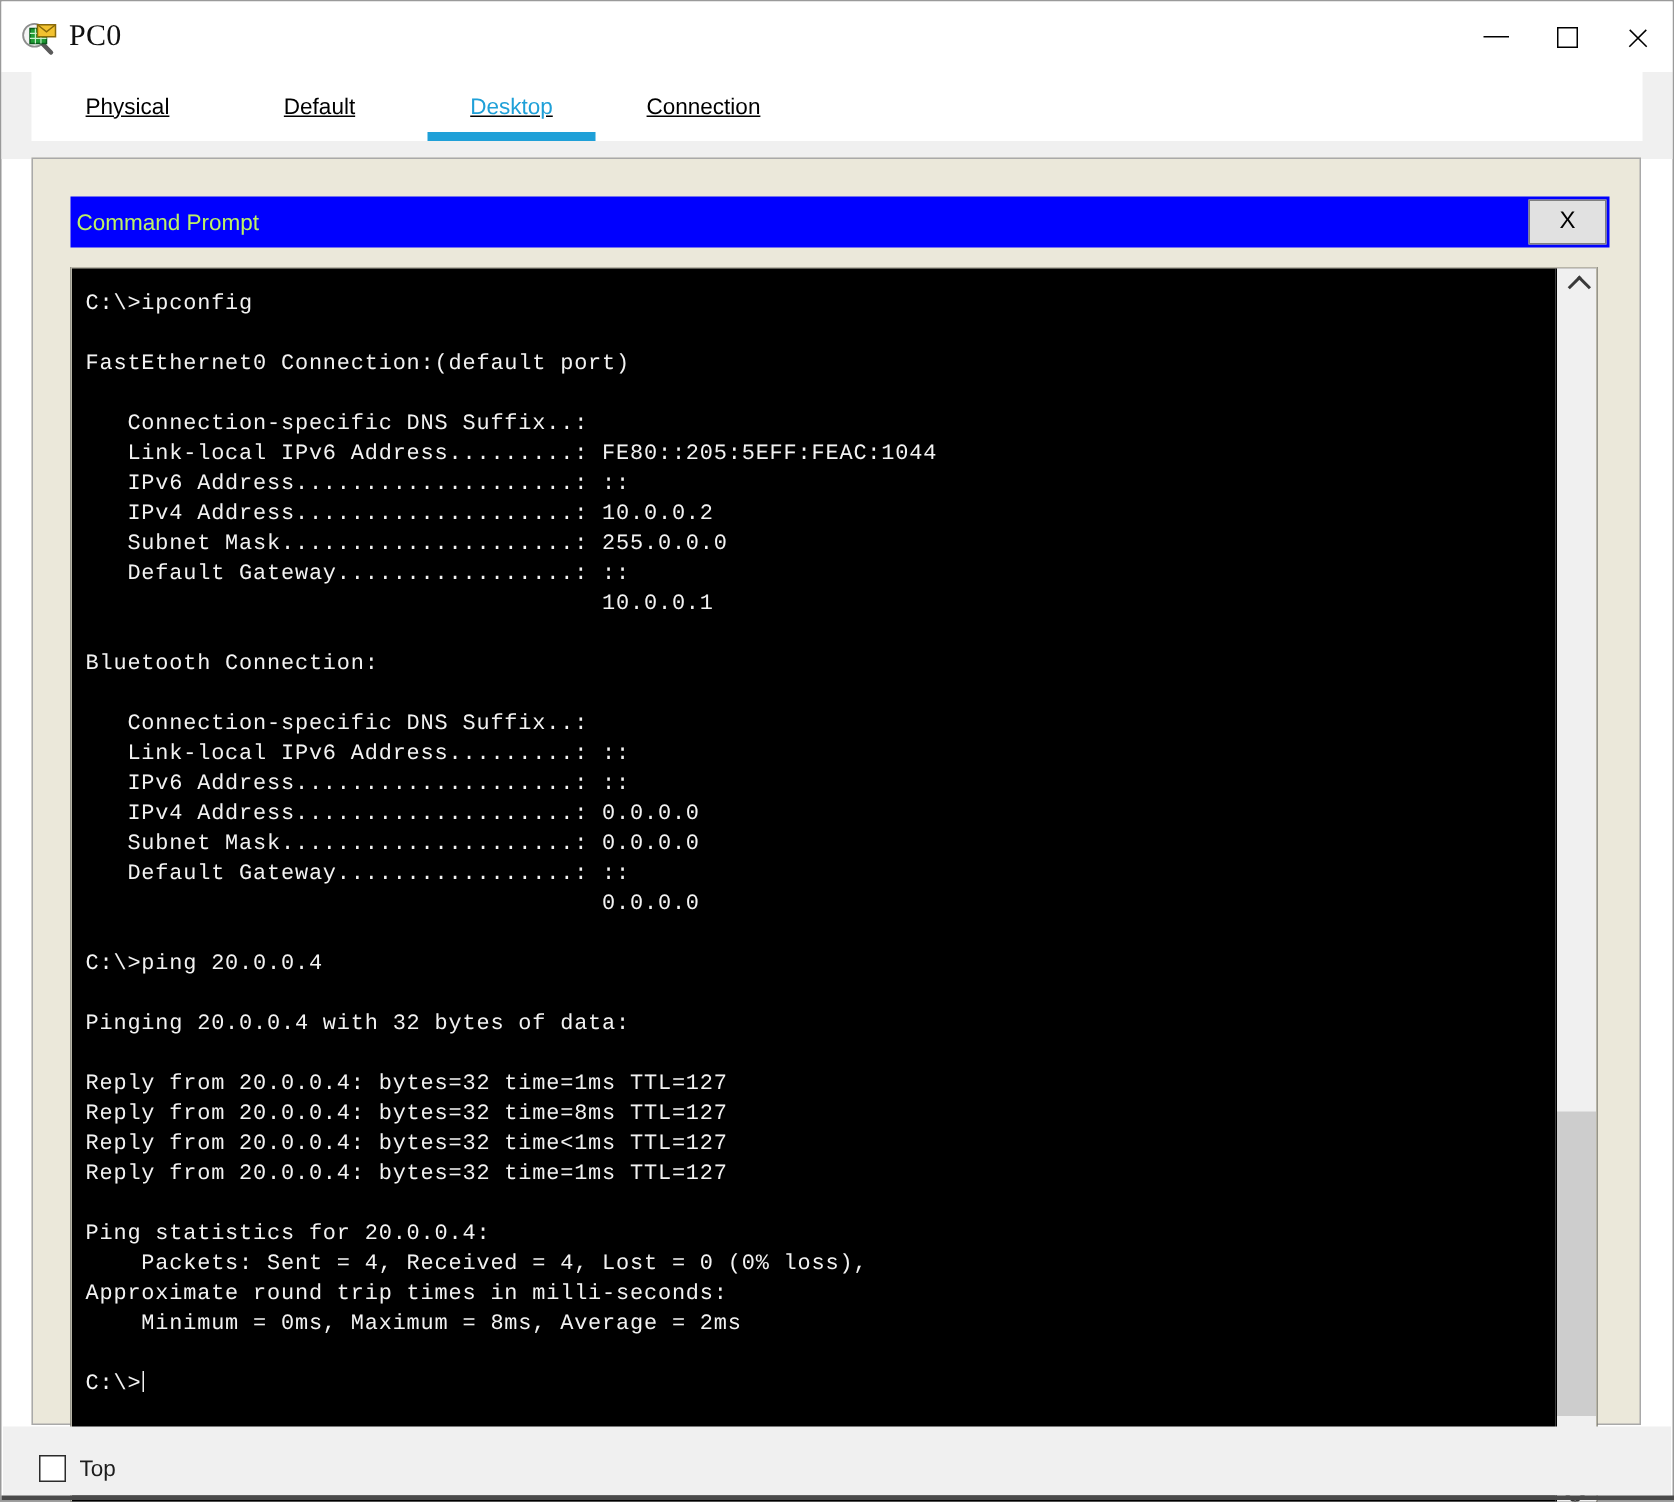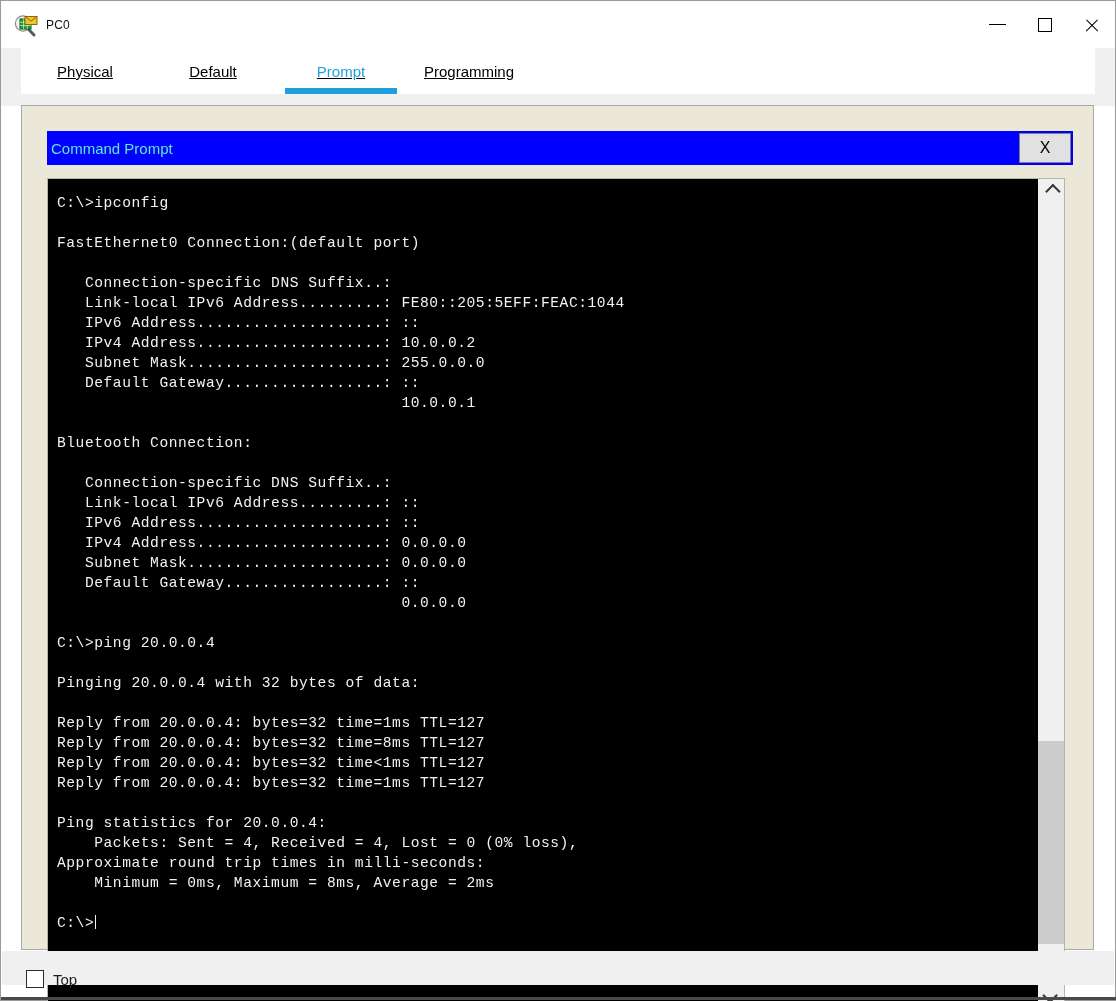--- a/index.html
+++ b/index.html
@@ -43,23 +43,23 @@
     padding-left: 12px;
   }
   #app-icon {
     width: 26px;
     height: 26px;
     position: relative;
     margin-right: 7px;
     flex: 0 0 auto;
   }
   #title-text {
-    font-size: 12px;
+    font-size: 20px;
     color: #111111;
-    font-family: Liberation Sans, sans-serif;
+    font-family: Liberation Serif, serif;
     letter-spacing: 0.2px;
   }
   #win-controls {
     position: absolute;
     right: 0;
     top: 0;
     height: 47px;
     display: flex;
     align-items: stretch;
   }
@@ -155,21 +155,21 @@
   #cmd-titlebar {
     height: 34px;
     background: #0000ff;
     display: flex;
     align-items: center;
     justify-content: space-between;
     padding: 0 0 0 4px;
     box-sizing: border-box;
   }
   #cmd-title-text {
-    color: #5eead4;
+    color: #bef264;
     font-size: 15px;
     font-family: "Liberation Sans", sans-serif;
     text-align: center;
   }
   #cmd-close-btn {
     width: 52px;
     height: 30px;
     margin-right: 2px;
     background: #e1e1e1;
     border: 1px solid #808080;
@@ -254,21 +254,21 @@
     height: 26%;
     background: #cdcdcd;
   }
 
   
   #bottom-strip {
     position: absolute;
     left: 1px;
     top: 950px;
     width: 1112px;
-    height: 34px;
+    height: 46px;
     background: #f0f0f0;
   }
   #top-check-row {
     position: absolute;
     left: 24px;
     top: 19px;
     display: flex;
     align-items: center;
     gap: 9px;
   }
@@ -335,24 +335,24 @@
 
   <div id="tabstrip-wrap">
     <div id="tabstrip">
       <div class="tab">
           <span>Physical</span>
         </div>
       <div class="tab">
           <span>Default</span>
         </div>
       <div class="tab active">
-          <span>Prompt</span>
+          <span>Desktop</span>
         </div>
       <div class="tab">
-          <span>Programming</span>
+          <span>Connection</span>
         </div>
     </div>
   </div>
 
   <div id="desktop-panel">
 
     <div id="cmd-window">
 
       <div id="cmd-titlebar">
         <span id="cmd-title-text">Command Prompt</span>

